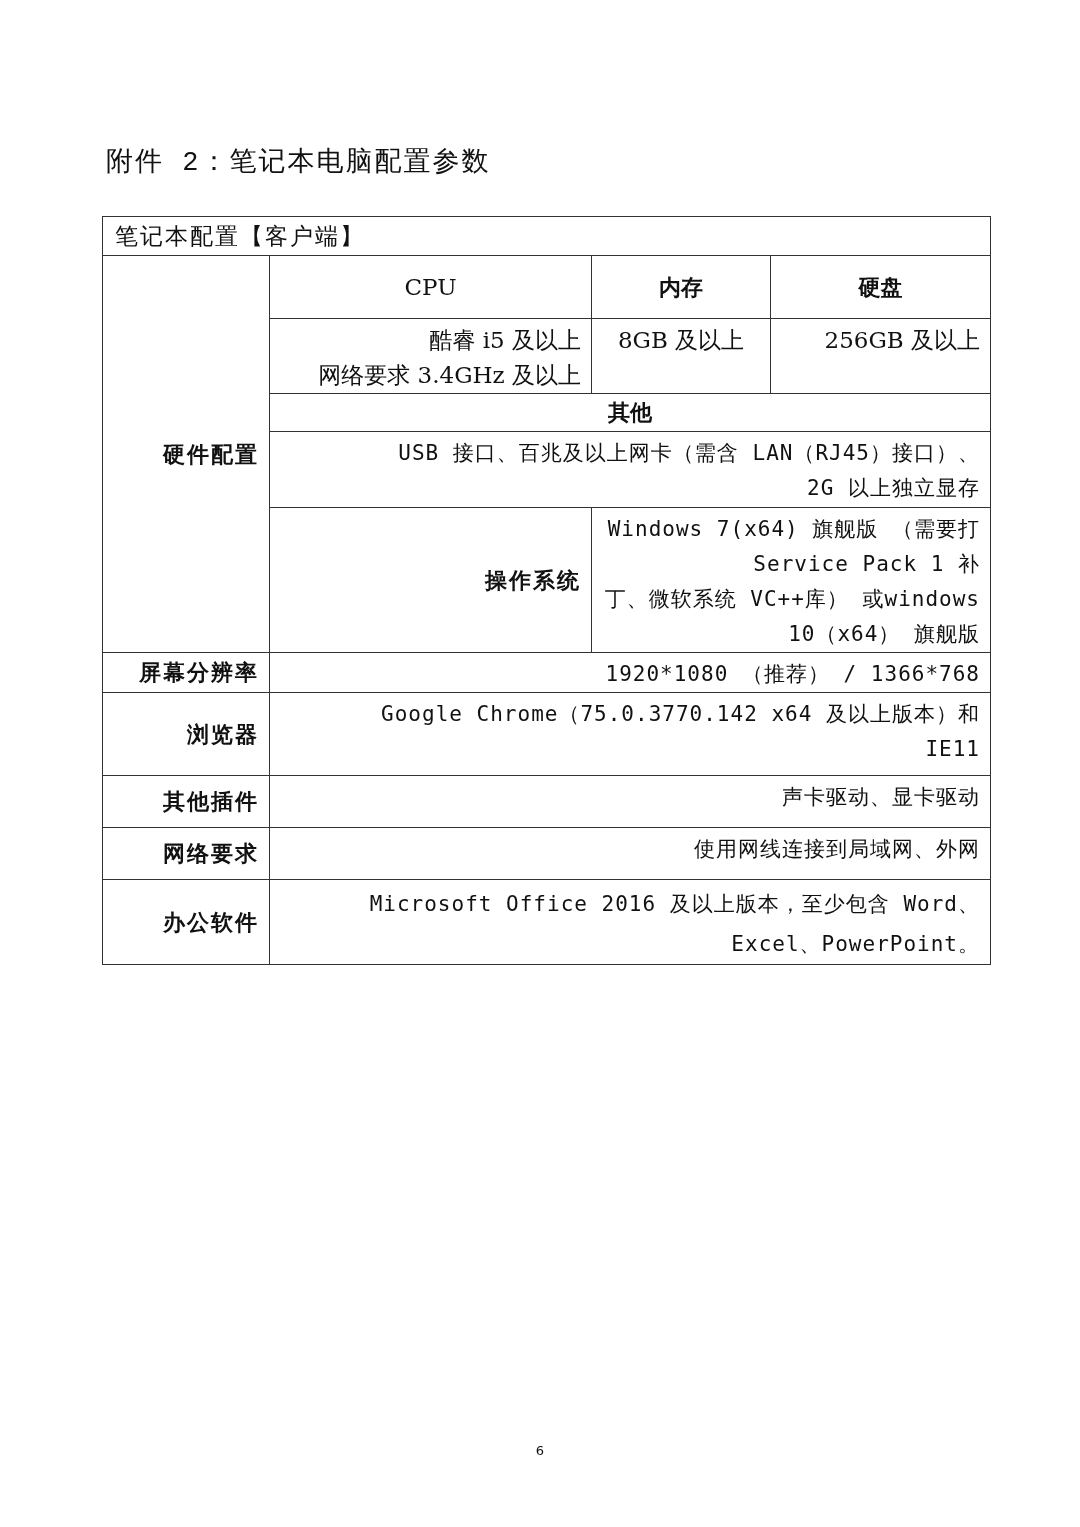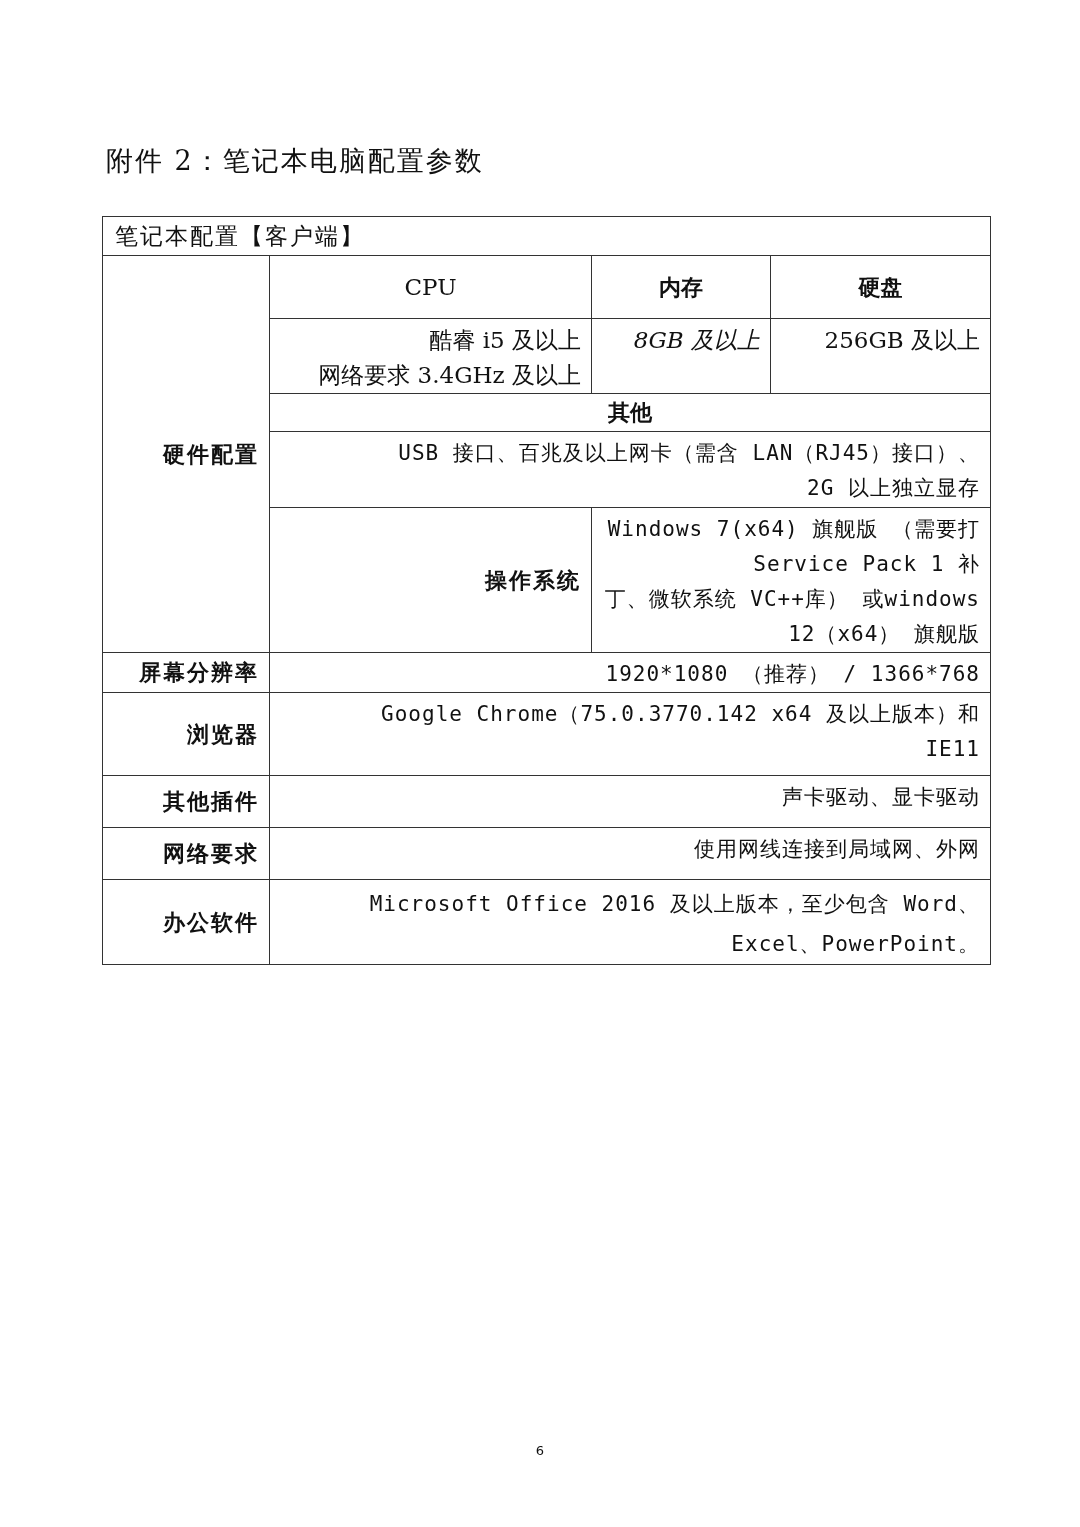--- a/index.html
+++ b/index.html
@@ -2,37 +2,37 @@
 <html><head>
 <meta charset="utf-8">
 <style>
   html, body { margin: 0; padding: 0; background: #ffffff; }
   body {
     width: 1080px; height: 1527px; position: relative; overflow: hidden;
     font-family: "DejaVu Serif", "Liberation Serif", serif; color: #111;
   }
   .heading {
     position: absolute; left: 106px; top: 143px;
-    font-size: 27px; letter-spacing: 2px; white-space: nowrap;
+    font-size: 27px; letter-spacing: 2px; white-space: nowrap; font-family: Liberation Mono, monospace;
   }
   table.spec {
     position: absolute; left: 102px; top: 216px;
     width: 888px; border-collapse: collapse; table-layout: fixed;
     font-size: 23px;
   }
   table.spec td {
     border: 1.5px solid #333; padding: 0 10px; vertical-align: middle;
     line-height: 35px;
   }
   .title-cell { height: 38px; text-align: left; padding-left: 12px !important; font-weight: normal; letter-spacing: 2px; margin-top: 7px; }
   .label { text-align: right; font-weight: bold; letter-spacing: 2px; font-family: "DejaVu Sans", "Liberation Sans", sans-serif; font-size: 22px; }
   .hdr { text-align: center; height: 62px; }
   .hdr-bold { font-weight: bold; font-family: "DejaVu Sans", "Liberation Sans", sans-serif; font-size: 22px; text-align: center; }
   .val { text-align: right; vertical-align: top !important; padding-top: 4px !important; }
-  .val-center { text-align: right; vertical-align: top !important; padding-top: 4px !important; font-style: italic; }
+  .val-center { text-align: center; vertical-align: top !important; padding-top: 4px !important; }
   .mono { font-family: "DejaVu Sans Mono", "Liberation Mono", monospace; font-size: 21px; letter-spacing: 1px; }
   .page-num {
     position: absolute; left: 0; width: 1080px; top: 1443px; text-align: center;
     font-family: "DejaVu Sans", "Liberation Sans", sans-serif; font-size: 13px;
   }
 </style>
 </head>
 <body>
 
 <div class="heading">附件 2：笔记本电脑配置参数</div>
@@ -70,21 +70,21 @@
     <td colspan="3" class="val mono">
       <div>USB 接口、百兆及以上网卡（需含 LAN（RJ45）接口）、</div>
       <div>2G 以上独立显存</div>
     </td>
   </tr>
 
   <tr style="height:76px">
     <td class="label">操作系统</td>
     <td colspan="3" class="val mono">
       <div>Windows 7(x64) 旗舰版 （需要打 Service Pack 1 补</div>
-      <div>丁、微软系统 VC++库） 或windows 12（x64） 旗舰版</div>
+      <div>丁、微软系统 VC++库） 或windows 10（x64） 旗舰版</div>
     </td>
   </tr>
   <tr style="height:35px">
     <td class="label">屏幕分辨率</td>
     <td colspan="3" class="val mono">
       <div>1920*1080 （推荐） / 1366*768</div>
     </td>
   </tr>
   <tr style="height:83px">
     <td class="label">浏览器</td>

